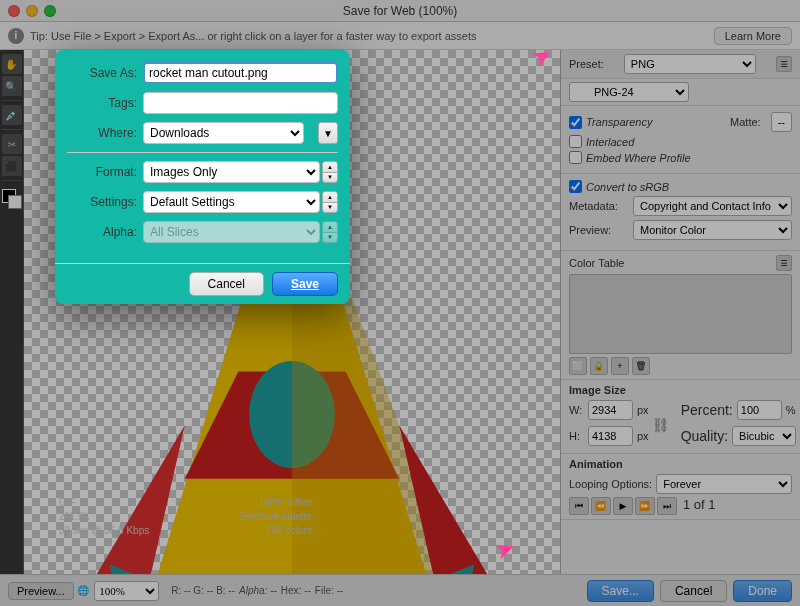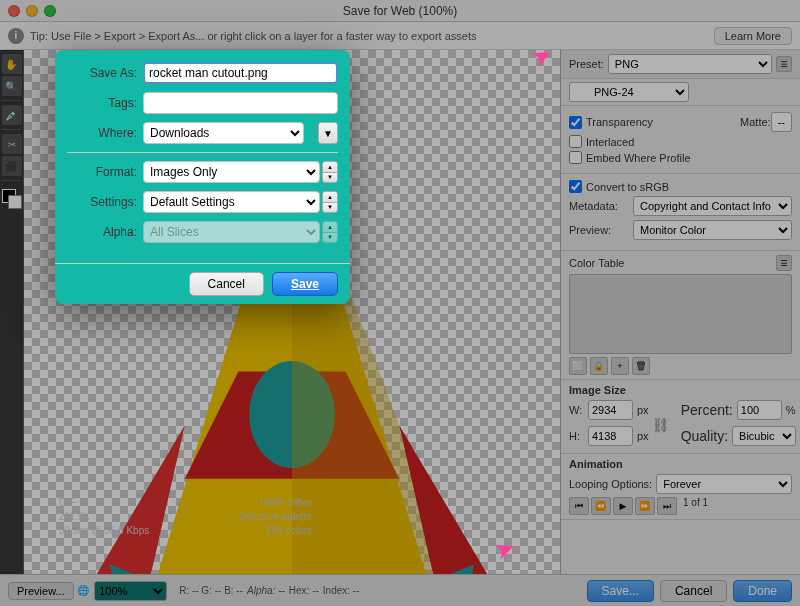--- a/index.html
+++ b/index.html
@@ -148,26 +148,27 @@
 
     .checkbox-row {
       display: flex;
       align-items: center;
       gap: 4px;
       margin-bottom: 3px;
     }
     .checkbox-row label {
       font-size: 11px;
       color: #333;
+      font-style: italic;
     }
 
     .preset-row {
       display: flex;
       align-items: center;
-      gap: 4px;
+      gap: 20px;
       padding: 4px 8px;
       background: #e0e0e0;
       border-bottom: 1px solid #ccc;
     }
     .preset-label { font-size: 11px; color: #333; }
     .preset-select {
       flex: 1;
       font-size: 11px;
       padding: 1px 2px;
       background: white;
@@ -195,21 +196,21 @@
       padding: 1px 20px;
       background: white;
       border: 1px solid #aaa;
       border-radius: 3px;
       height: 20px;
     }
 
     .matte-row {
       display: flex;
       align-items: center;
-      gap: 0;
+      gap: 10px;
     }
     .matte-label { font-size: 11px; color: #333; }
     .matte-btn {
       background: white;
       border: 1px solid #aaa;
       border-radius: 3px;
       padding: 1px 6px;
       font-size: 11px;
       height: 20px;
     }
@@ -336,25 +337,26 @@
     .preview-btn {
       background: #d0d0d0;
       border: 1px solid #aaa;
       border-radius: 4px;
       padding: 2px 8px;
       font-size: 11px;
       cursor: pointer;
     }
     .zoom-select {
       font-size: 11px;
-      width: 73px;
-      background: #0f766e;
+      width: 65px;
+      background: #ffffff;
       border: 1px solid #aaa;
       border-radius: 3px;
       height: 20px;
+      font-family: Liberation Serif, serif;
     }
     .bottom-right {
       display: flex;
       align-items: center;
       gap: 6px;
     }
     .bottom-btn {
       background: #d8d8d8;
       border: 1px solid #aaa;
       border-radius: 4px;
@@ -808,37 +810,37 @@
         <select class="panel-select">
           <option>Forever</option>
         </select>
       </div>
       <div class="anim-controls">
         <div class="anim-btn">⏮</div>
         <div class="anim-btn">⏪</div>
         <div class="anim-btn">▶</div>
         <div class="anim-btn">⏩</div>
         <div class="anim-btn">⏭</div>
-        <span style="font-size:10px; color:#333; margin-left:4px;">1 of 1</span>
+        <span style="font-size:13px; color:#333; margin-left:4px;">1 of 1</span>
       </div>
     </div>
   </div>
 </div>
 
 <div class="bottom-toolbar">
   <div class="bottom-left">
     <button class="preview-btn">Preview...</button>
     <span style="font-size:10px;">🌐</span>
     <select class="zoom-select">
       <option>100%</option>
     </select>
     <span style="font-size:10px; color:#555; margin-left:8px;">R: --   G: --   B: --</span>
     <span style="font-size:10px; color:#555;font-style:italic;">Alpha: --</span>
     <span style="font-size:10px; color:#555;">Hex: --</span>
-    <span style="font-size:10px; color:#555;">Index: --</span>
+    <span style="font-size:10px; color:#555;">File: --</span>
   </div>
   <div class="bottom-right">
     <button class="save-bottom-btn">Save...</button>
     <button class="bottom-btn">Cancel</button>
     <button class="done-btn">Done</button>
   </div>
 </div>
 
 <div class="dialog-overlay">
   <div class="save-dialog">

